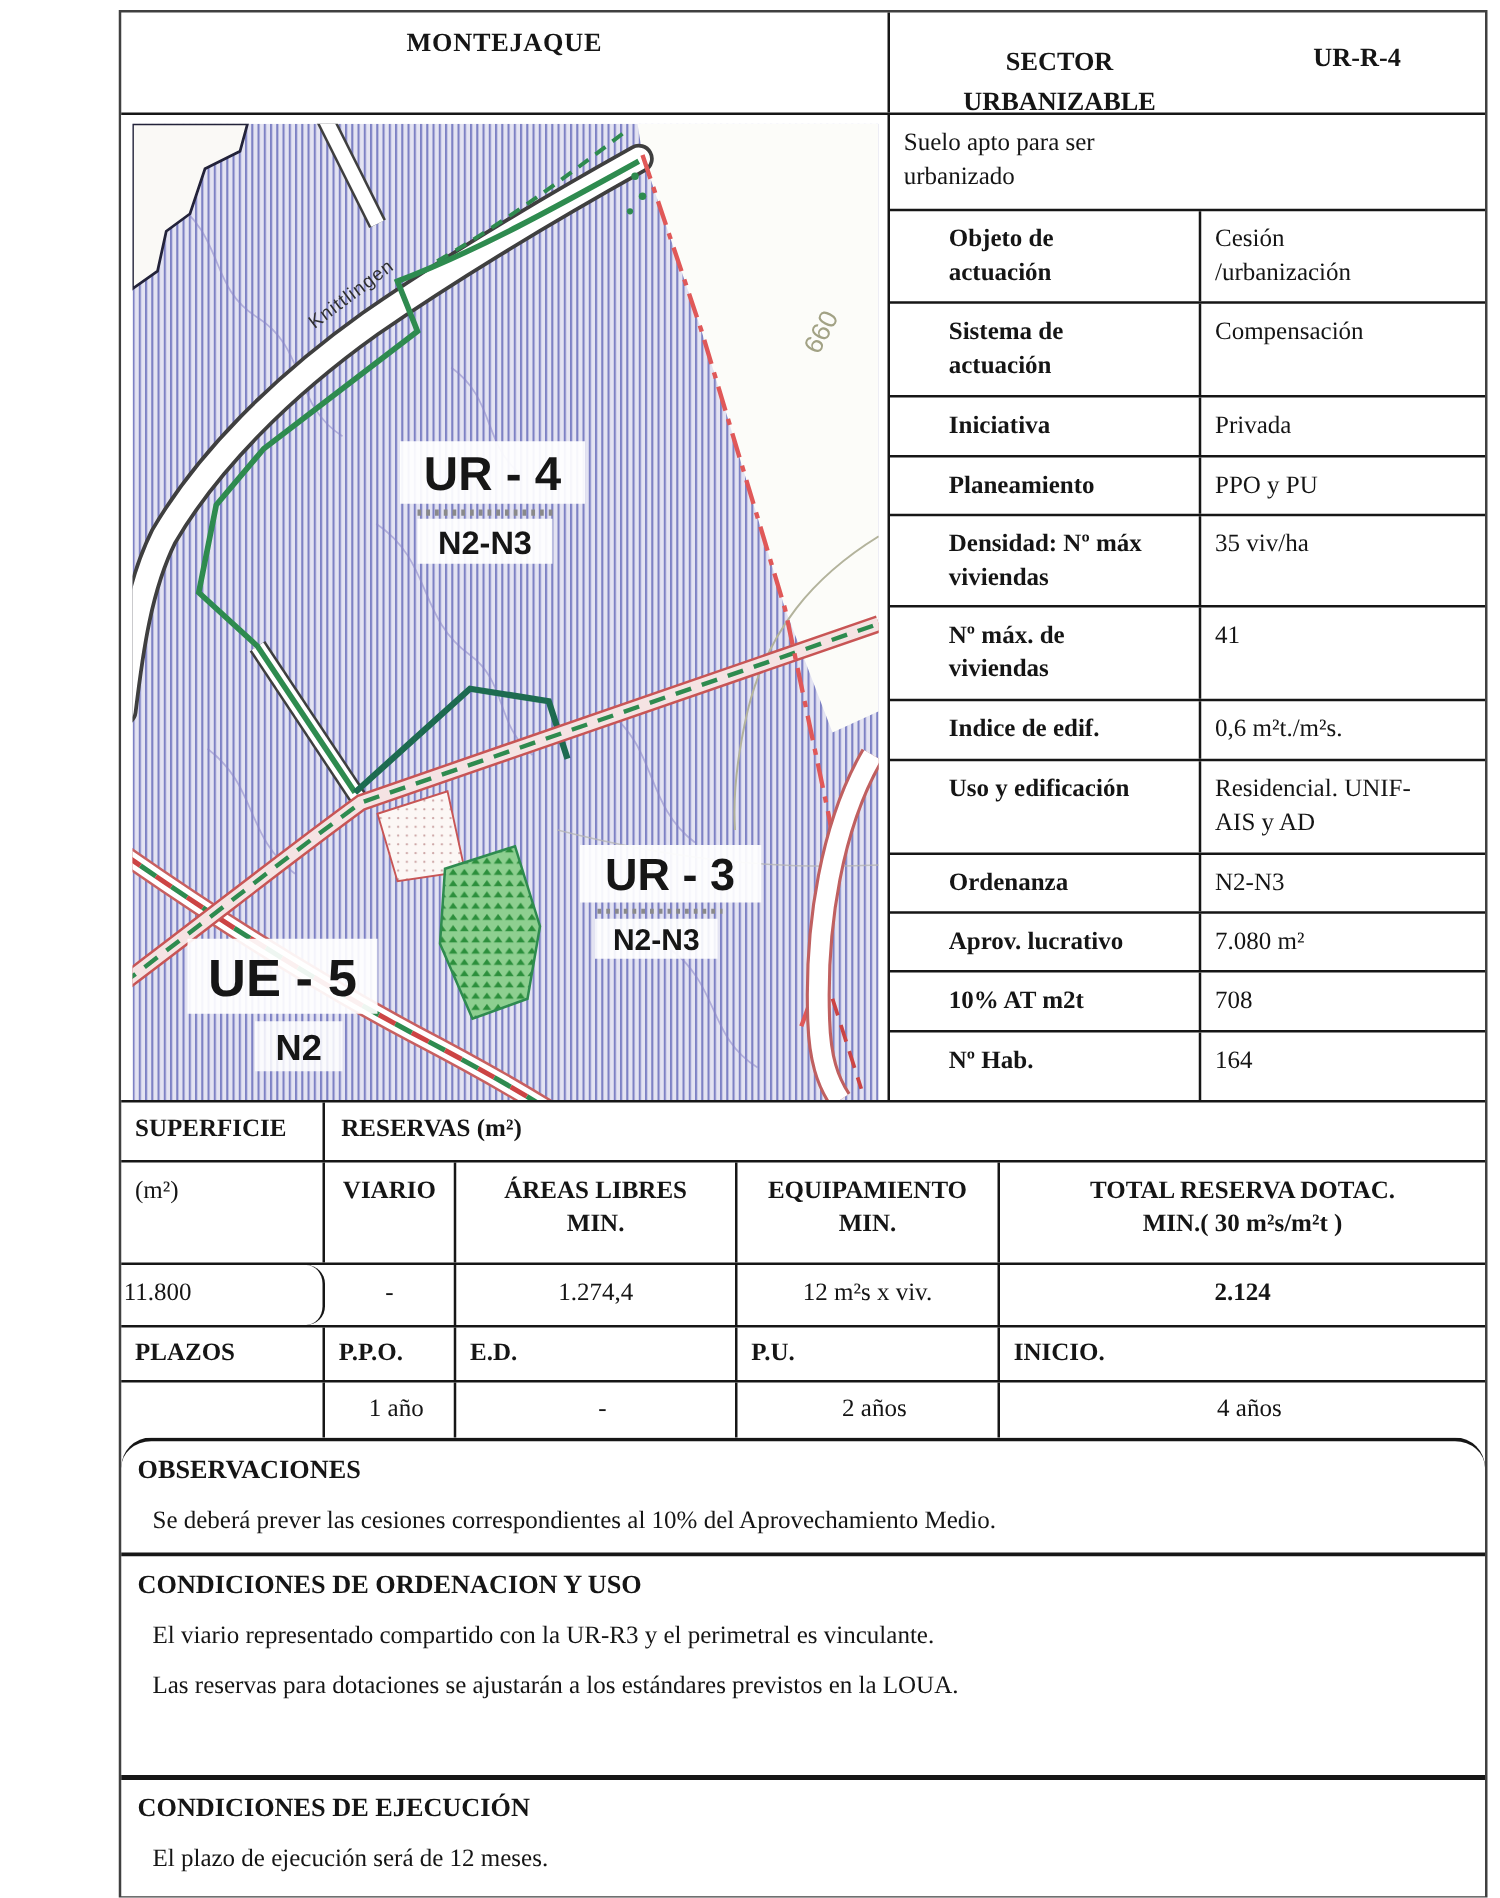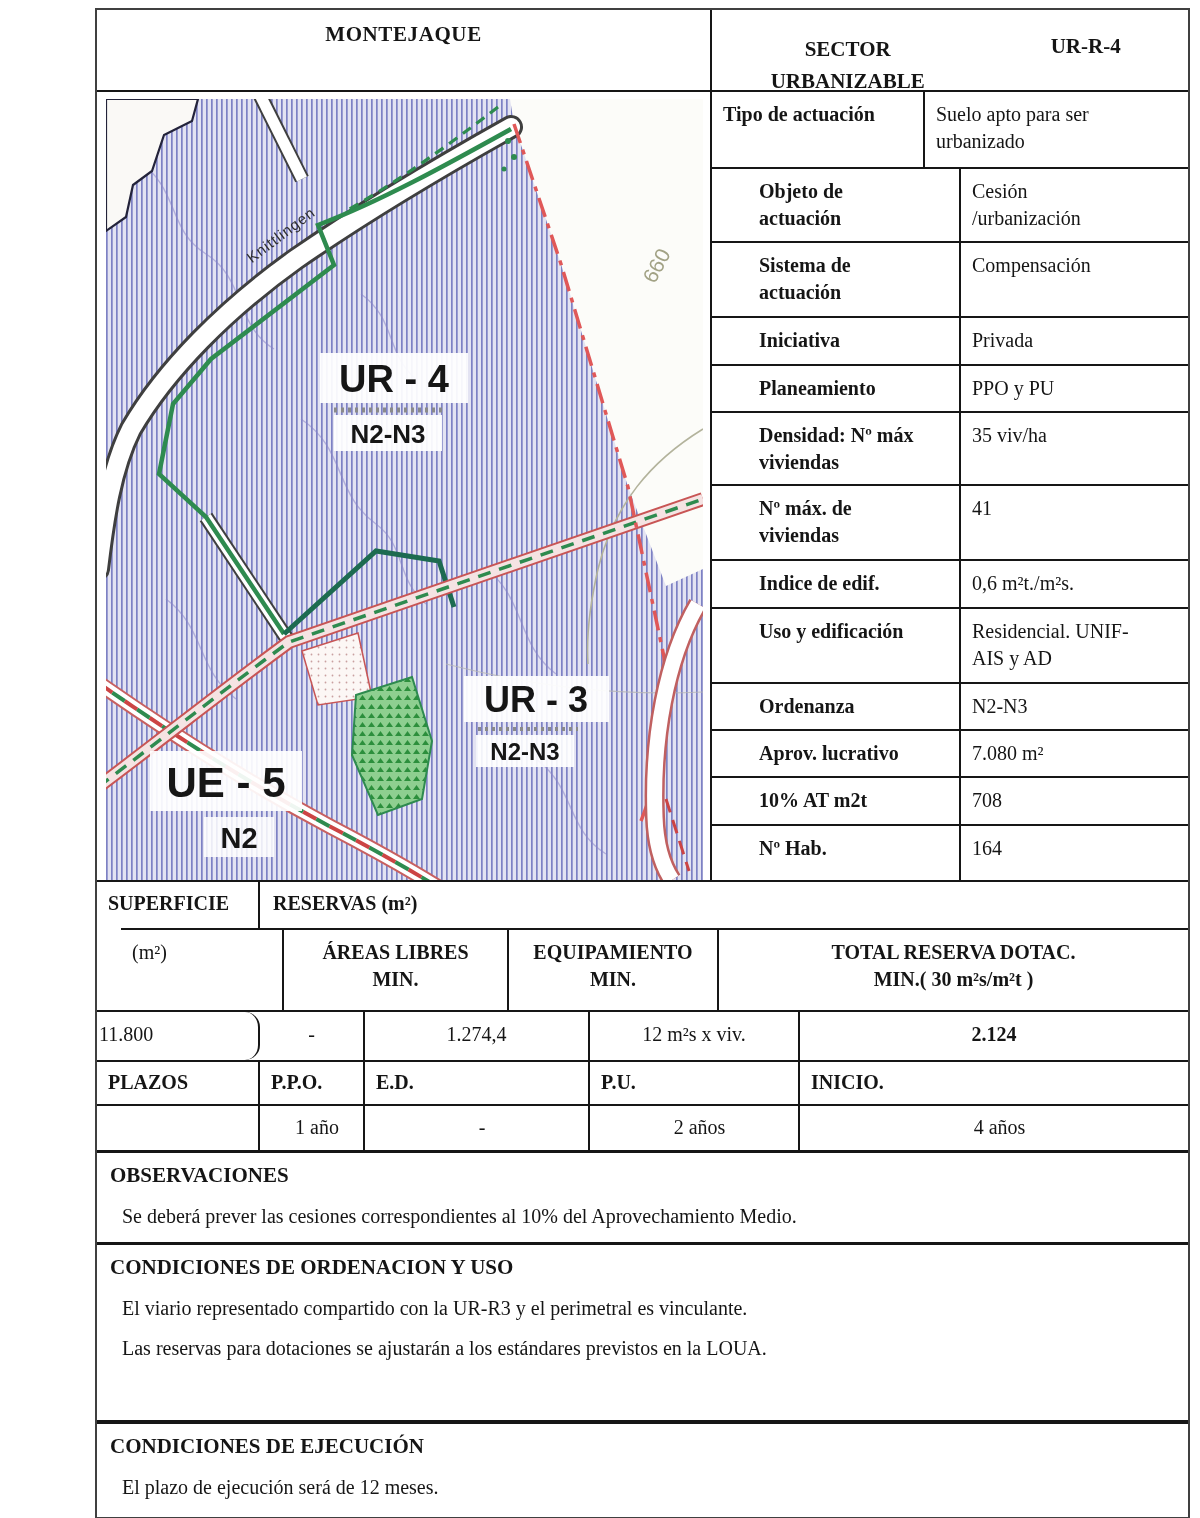--- a/index.html
+++ b/index.html
@@ -37,35 +37,35 @@
   .sup-c1 { width:163px; border-right:2px solid #161616; padding:10px 0 0 11px; }
   .sup-c2 { flex:1; padding:10px 0 0 13px; }
 
   .grid-row { display:flex; border-top:2px solid #161616; }
   .gc { padding-top:9px; font-size:20px; }
   .gc1 { width:163px; border-right:2px solid #161616; }
   .gc2 { width:105px; border-right:2px solid #161616; }
   .gc3 { width:225px; border-right:2px solid #161616; }
   .gc4 { width:210px; border-right:2px solid #161616; }
   .gc5 { flex:1; }
-  .res-head { height:82px; font-weight:bold;margin-left:24px; }
+  .res-head { height:82px; font-weight:bold; }
   .res-head .gc { text-align:center; line-height:1.35; white-space:pre-line; }
   .res-head .gc1 { text-align:left; padding-left:11px; font-weight:normal; }
   .res-data { height:50px; }
   .res-data .gc { text-align:center; padding-top:11px; }
   .res-data .gc1 { text-align:left; padding-left:2px;border-radius:15px; }
   .res-data .gc5 { font-weight:bold; }
   .plz-head { height:44px; font-weight:bold; }
   .plz-head .gc { text-align:left; padding-left:11px; }
   .plz-data { height:46px; }
   .plz-data .gc { text-align:center; padding-left:11px; padding-top:10px; }
 
   
   .section { padding:10px 16px 0 13px; }
-  .sec-obs { height:92px; border-top:3px solid #161616; }
+  .sec-obs { height:92px; border-top:3px solid #161616;border-radius:24px; }
   .sec-ord { height:178px; border-top:3px solid #161616; }
   .sec-eje { height:97px; border-top:4px solid #161616; }
   .stitle { font-weight:bold; font-size:21px; }
   .section p { font-size:20px; margin:17px 0 0 12px; }
 </style>
 </head>
 <body>
 
 <div class="doc">
 
@@ -186,21 +186,20 @@
           <text x="133" y="749" font-size="29" text-anchor="middle">N2</text>
         </g>
 
         <text transform="translate(178,140) rotate(-37)" font-size="15" text-anchor="middle" font-family="Liberation Sans, DejaVu Sans, sans-serif" fill="#2f2f2f" letter-spacing="1">Knittlingen</text>
         <text transform="translate(557,170) rotate(-62)" font-size="21" text-anchor="middle" font-family="Liberation Sans, DejaVu Sans, sans-serif" fill="#a2a285">660</text>
       </svg>
     </div>
 
     <div class="details">
       <div class="drow" style="height:75px">
-        <div class="dlabel">Tipo de actuación</div>
         <div class="dvalue">Suelo apto para ser
 urbanizado</div>
       </div>
       <div class="drow" style="height:74px">
         <div class="dlabel">Objeto de
 actuación</div>
         <div class="dvalue">Cesión
 /urbanización</div>
       </div>
       <div class="drow" style="height:75px">
@@ -254,20 +253,21 @@
     </div>
   </div>
 
   <div class="sup-row">
     <div class="sup-c1">SUPERFICIE</div>
     <div class="sup-c2">RESERVAS (m²)</div>
   </div>
 
   <div class="grid-row res-head">
     <div class="gc gc1">(m²)</div>
+    <div class="gc gc2">VIARIO</div>
     <div class="gc gc3">ÁREAS LIBRES
 MIN.</div>
     <div class="gc gc4">EQUIPAMIENTO
 MIN.</div>
     <div class="gc gc5">TOTAL RESERVA DOTAC.
 MIN.( 30 m²s/m²t )</div>
   </div>
 
   <div class="grid-row res-data">
     <div class="gc gc1">11.800</div>

